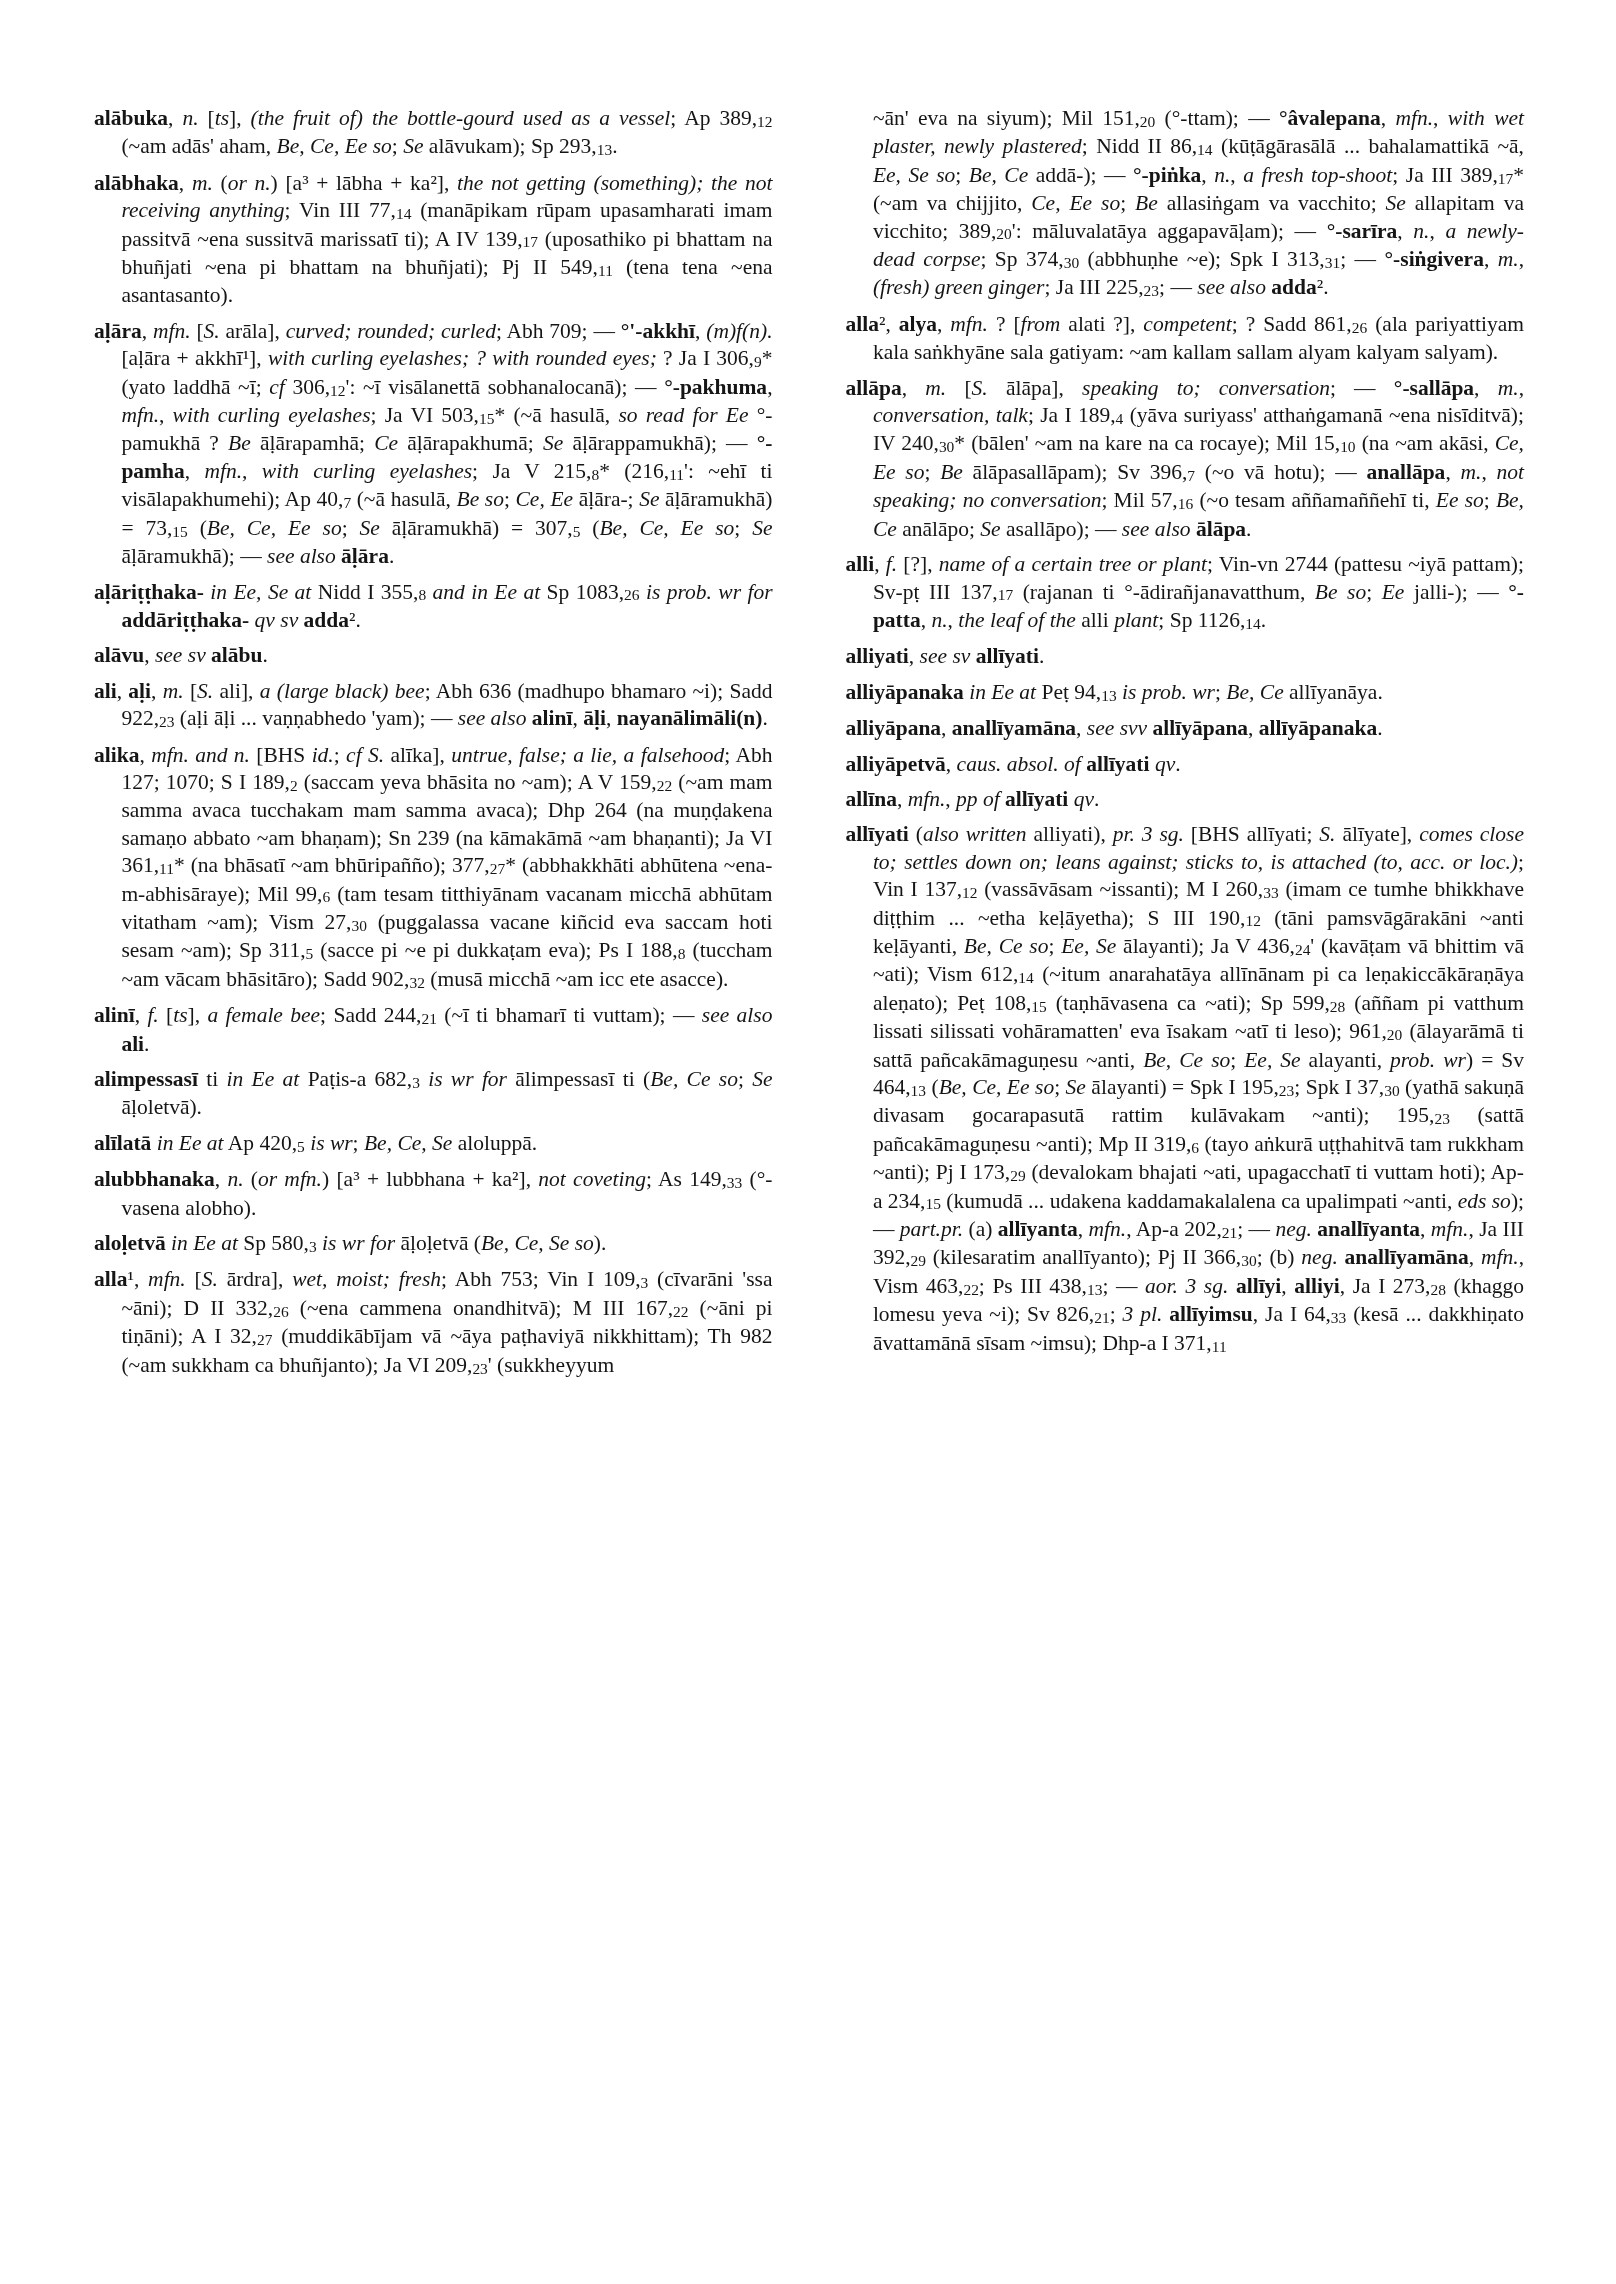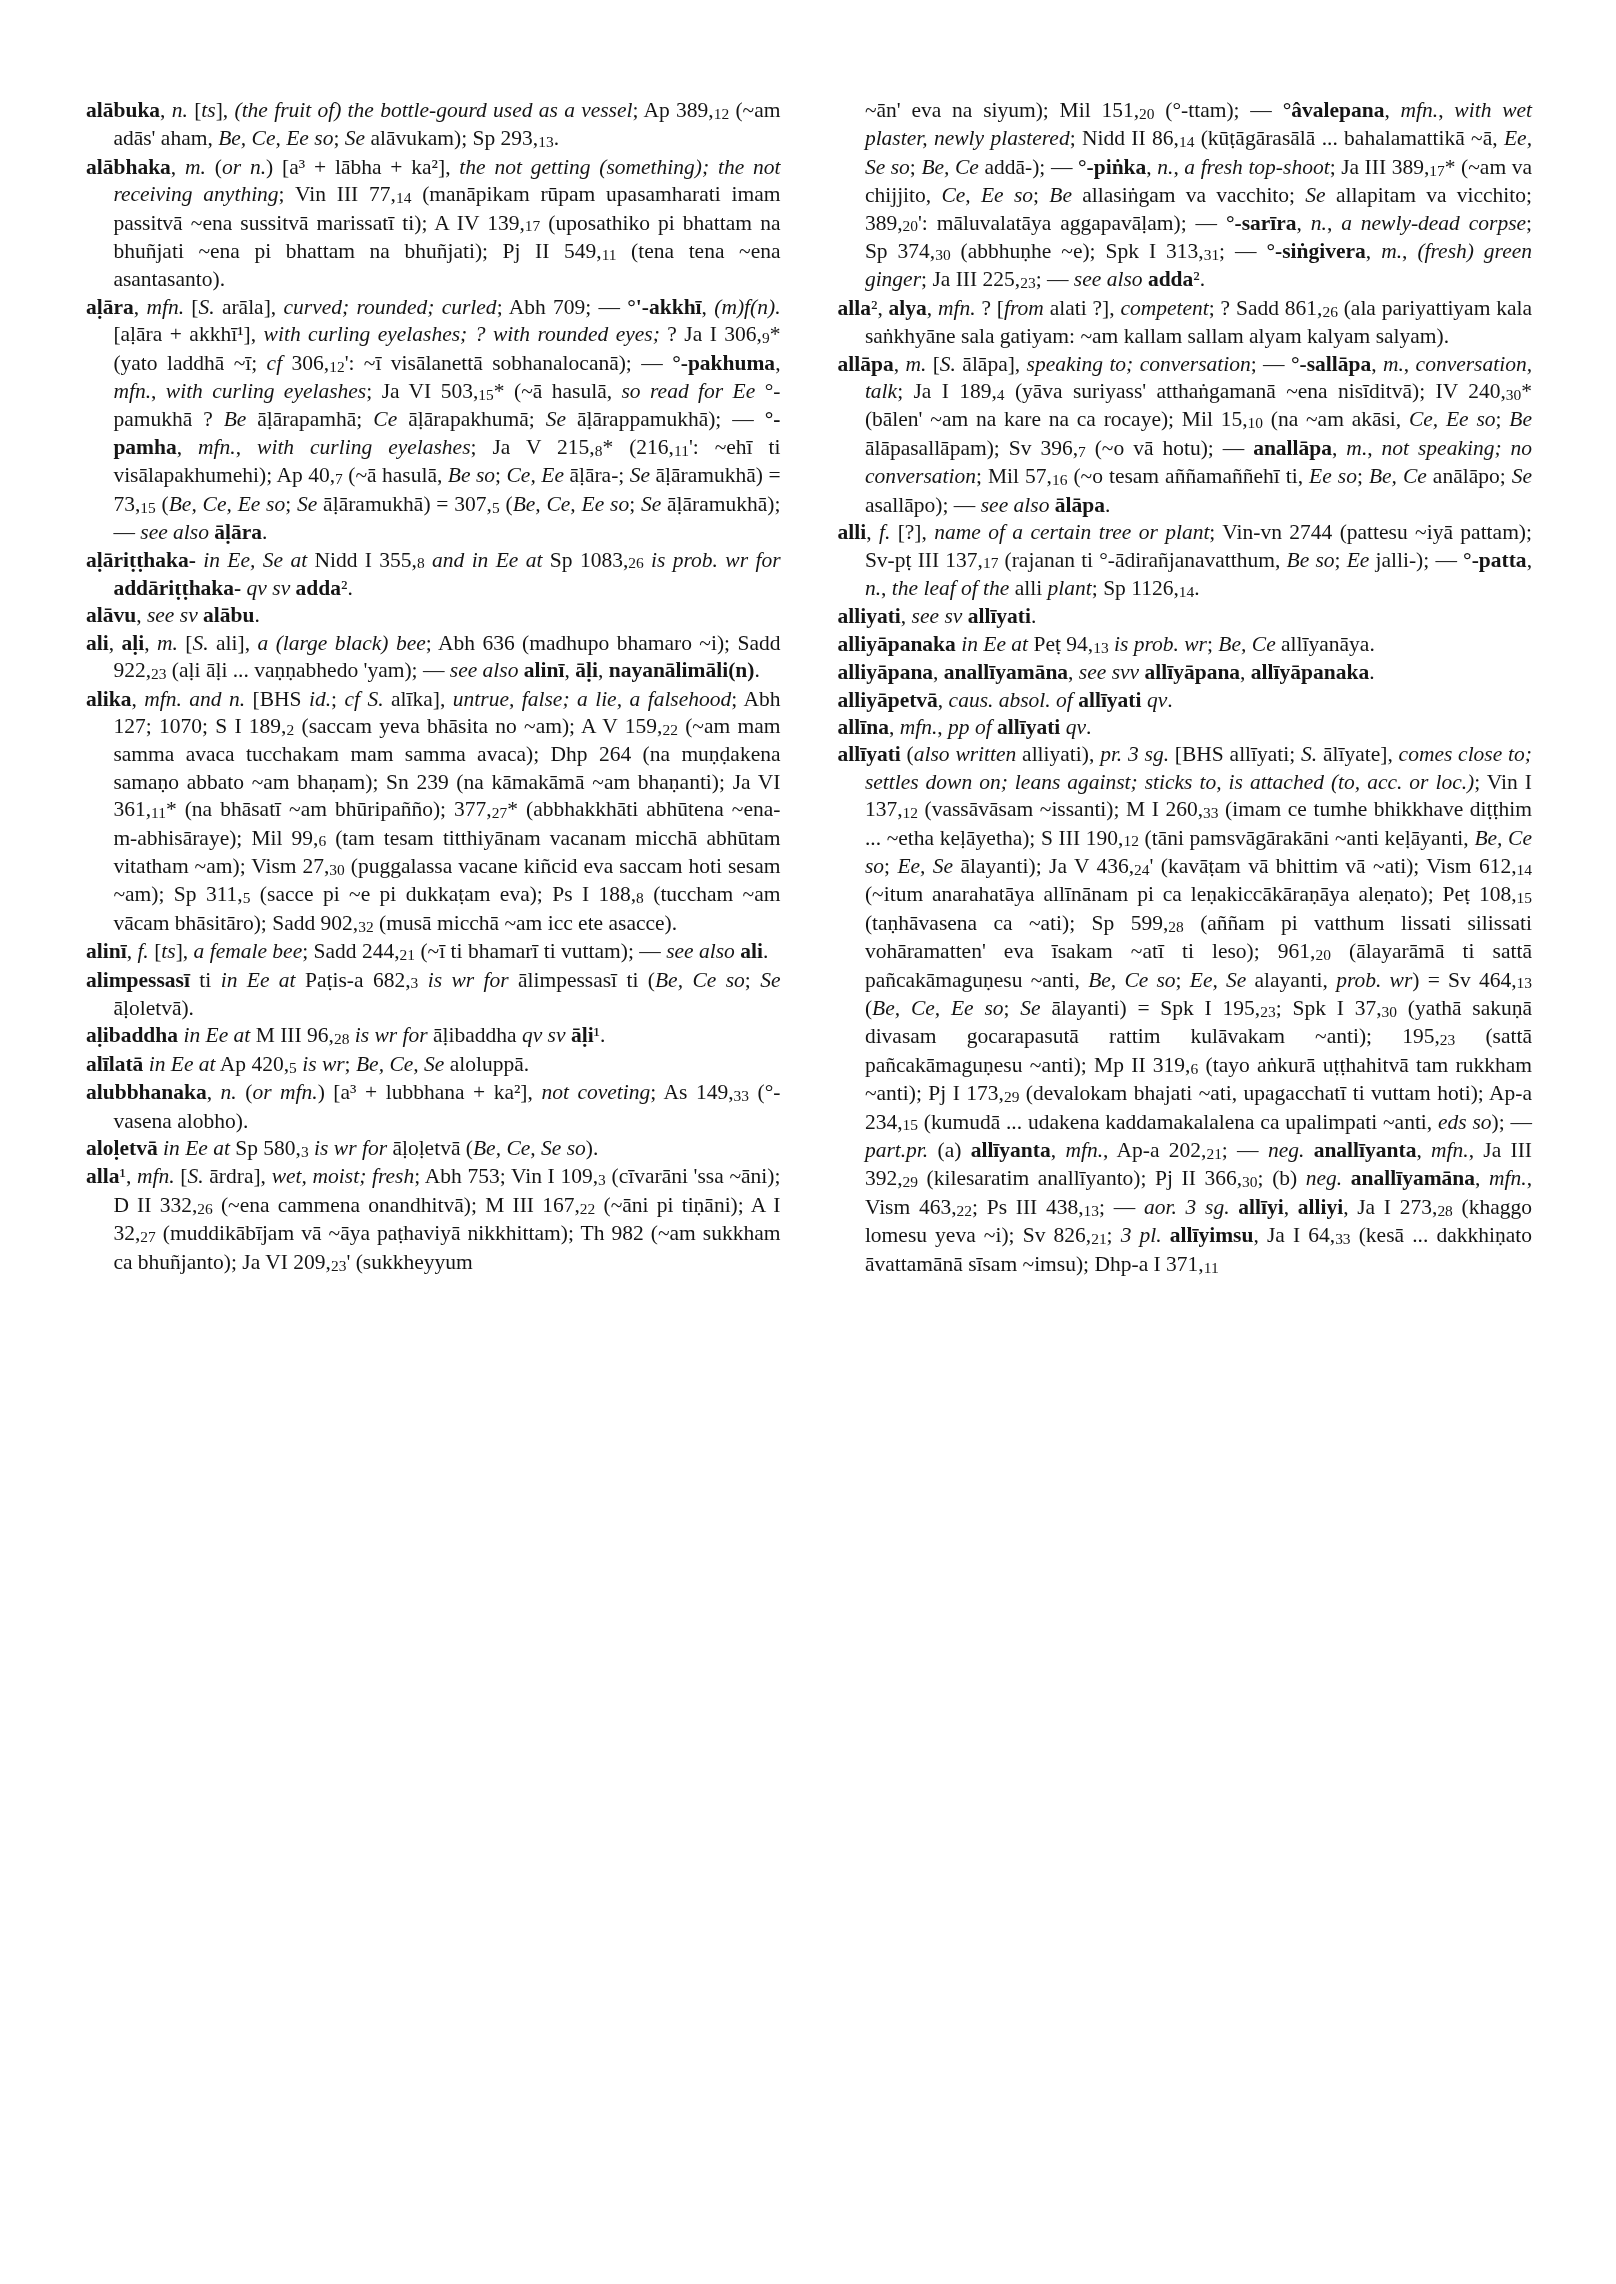--- a/index.html
+++ b/index.html
@@ -26,21 +26,21 @@
     display: flex;
     gap: 57px;
   }
   .column {
     width: 695px;
     font-size: 21.5px;
     line-height: 27.4px;
     text-align: justify;
   }
   p.entry {
-    margin: 0;
+    margin: 8px;
     padding-left: 27.4px;
     text-indent: -27.4px;
   }
   p.entry.cont {
     text-indent: 0;
   }
   p.entry b { font-weight: bold; }
   p.entry i { font-style: italic; }
   p.entry b.u { }
   .ln {
@@ -66,21 +66,20 @@
     <div class="column">
         <p class="entry"><b>alābuka</b>, <i>n.</i> [<i>ts</i>], <i>(the fruit of) the bottle-gourd used as a vessel</i>; Ap 389,<span class="ln">12</span> (~am adās' aham, <i>Be, Ce, Ee so</i>; <i>Se</i> alāvukam); Sp 293,<span class="ln">13</span>.</p>
         <p class="entry"><b>alābhaka</b>, <i>m.</i> (<i>or n.</i>) [a³ + lābha + ka²], <i>the not getting (something); the not receiving anything</i>; Vin III 77,<span class="ln">14</span> (manāpikam rūpam upasamharati imam passitvā ~ena sussitvā marissatī ti); A IV 139,<span class="ln">17</span> (uposathiko pi bhattam na bhuñjati ~ena pi bhattam na bhuñjati); Pj II 549,<span class="ln">11</span> (tena tena ~ena asantasanto).</p>
         <p class="entry"><b>aḷāra</b>, <i>mfn.</i> [<i>S.</i> arāla], <i>curved; rounded; curled</i>; Abh 709; — <b>°'-akkhī</b>, <i>(m)f(n).</i> [aḷāra + akkhī¹], <i>with curling eyelashes; ? with rounded eyes;</i> ? Ja I 306,<span class="ln">9</span>* (yato laddhā ~ī; <i>cf</i> 306,<span class="ln">12</span>': ~ī visālanettā sobhanalocanā); — <b>°-pakhuma</b>, <i>mfn.</i>, <i>with curling eyelashes</i>; Ja VI 503,<span class="ln">15</span>* (~ā hasulā, <i>so read for Ee</i> °-pamukhā ? <i>Be</i> āḷārapamhā; <i>Ce</i> āḷārapakhumā; <i>Se</i> āḷārappamukhā); — <b>°-pamha</b>, <i>mfn.</i>, <i>with curling eyelashes</i>; Ja V 215,<span class="ln">8</span>* (216,<span class="ln">11</span>': ~ehī ti visālapakhumehi); Ap 40,<span class="ln">7</span> (~ā hasulā, <i>Be so</i>; <i>Ce, Ee</i> āḷāra-; <i>Se</i> āḷāramukhā) = 73,<span class="ln">15</span> (<i>Be, Ce, Ee so</i>; <i>Se</i> āḷāramukhā) = 307,<span class="ln">5</span> (<i>Be, Ce, Ee so</i>; <i>Se</i> āḷāramukhā); — <i>see also</i> <b>āḷāra</b>.</p>
         <p class="entry"><b class="u">aḷāriṭṭhaka-</b> <i>in Ee, Se at</i> Nidd I 355,<span class="ln">8</span> <i>and in Ee at</i> Sp 1083,<span class="ln">26</span> <i>is prob. wr for</i> <b>addāriṭṭhaka-</b> <i>qv sv</i> <b>adda</b>².</p>
         <p class="entry"><b>alāvu</b>, <i>see sv</i> <b>alābu</b>.</p>
         <p class="entry"><b>ali</b>, <b>aḷi</b>, <i>m.</i> [<i>S.</i> ali], <i>a (large black) bee</i>; Abh 636 (madhupo bhamaro ~i); Sadd 922,<span class="ln">23</span> (aḷi āḷi ... vaṇṇabhedo 'yam); — <i>see also</i> <b>alinī</b>, <b>āḷi</b>, <b>nayanālimāli(n)</b>.</p>
         <p class="entry"><b>alika</b>, <i>mfn. and n.</i> [BHS <i>id.</i>; <i>cf S.</i> alīka], <i>untrue, false; a lie, a falsehood</i>; Abh 127; 1070; S I 189,<span class="ln">2</span> (saccam yeva bhāsita no ~am); A V 159,<span class="ln">22</span> (~am mam samma avaca tucchakam mam samma avaca); Dhp 264 (na muṇḍakena samaṇo abbato ~am bhaṇam); Sn 239 (na kāmakāmā ~am bhaṇanti); Ja VI 361,<span class="ln">11</span>* (na bhāsatī ~am bhūripañño); 377,<span class="ln">27</span>* (abbhakkhāti abhūtena ~ena-m-abhisāraye); Mil 99,<span class="ln">6</span> (tam tesam titthiyānam vacanam micchā abhūtam vitatham ~am); Vism 27,<span class="ln">30</span> (puggalassa vacane kiñcid eva saccam hoti sesam ~am); Sp 311,<span class="ln">5</span> (sacce pi ~e pi dukkaṭam eva); Ps I 188,<span class="ln">8</span> (tuccham ~am vācam bhāsitāro); Sadd 902,<span class="ln">32</span> (musā micchā ~am icc ete asacce).</p>
         <p class="entry"><b>alinī</b>, <i>f.</i> [<i>ts</i>], <i>a female bee</i>; Sadd 244,<span class="ln">21</span> (~ī ti bhamarī ti vuttam); — <i>see also</i> <b>ali</b>.</p>
         <p class="entry"><b>alimpessasī</b> ti <i>in Ee at</i> Paṭis-a 682,<span class="ln">3</span> <i>is wr for</i> ālimpessasī ti (<i>Be, Ce so</i>; <i>Se</i> āḷoletvā).</p>
-        <p class="entry"><b>aḷibaddha</b> <i>in Ee at</i> M III 96,<span class="ln">28</span> <i>is wr for</i> āḷibaddha <i>qv sv</i> <b>āḷi</b>¹.</p>
         <p class="entry"><b>alīlatā</b> <i>in Ee at</i> Ap 420,<span class="ln">5</span> <i>is wr</i>; <i>Be, Ce, Se</i> aloluppā.</p>
         <p class="entry"><b>alubbhanaka</b>, <i>n.</i> (<i>or mfn.</i>) [a³ + lubbhana + ka²], <i>not coveting</i>; As 149,<span class="ln">33</span> (°-vasena alobho).</p>
         <p class="entry"><b>aloḷetvā</b> <i>in Ee at</i> Sp 580,<span class="ln">3</span> <i>is wr for</i> āḷoḷetvā (<i>Be, Ce, Se so</i>).</p>
         <p class="entry"><b>alla</b>¹, <i>mfn.</i> [<i>S.</i> ārdra], <i>wet, moist; fresh</i>; Abh 753; Vin I 109,<span class="ln">3</span> (cīvarāni 'ssa ~āni); D II 332,<span class="ln">26</span> (~ena cammena onandhitvā); M III 167,<span class="ln">22</span> (~āni pi tiṇāni); A I 32,<span class="ln">27</span> (muddikābījam vā ~āya paṭhaviyā nikkhittam); Th 982 (~am sukkham ca bhuñjanto); Ja VI 209,<span class="ln">23</span>' (sukkheyyum</p>
       </div>
     <div class="column">
         <p class="entry cont">~ān' eva na siyum); Mil 151,<span class="ln">20</span> (°-ttam); — <b>°âvalepana</b>, <i>mfn.</i>, <i>with wet plaster, newly plastered</i>; Nidd II 86,<span class="ln">14</span> (kūṭāgārasālā ... bahalamattikā ~ā, <i>Ee, Se so</i>; <i>Be, Ce</i> addā-); — <b>°-piṅka</b>, <i>n.</i>, <i>a fresh top-shoot</i>; Ja III 389,<span class="ln">17</span>* (~am va chijjito, <i>Ce, Ee so</i>; <i>Be</i> allasiṅgam va vacchito; <i>Se</i> allapitam va vicchito; 389,<span class="ln">20</span>': māluvalatāya aggapavāḷam); — <b>°-sarīra</b>, <i>n.</i>, <i>a newly-dead corpse</i>; Sp 374,<span class="ln">30</span> (abbhuṇhe ~e); Spk I 313,<span class="ln">31</span>; — <b>°-siṅgivera</b>, <i>m.</i>, <i>(fresh) green ginger</i>; Ja III 225,<span class="ln">23</span>; — <i>see also</i> <b>adda</b>².</p>
         <p class="entry"><b>alla</b>², <b>alya</b>, <i>mfn.</i> ? [<i>from</i> alati ?], <i>competent</i>; ? Sadd 861,<span class="ln">26</span> (ala pariyattiyam kala saṅkhyāne sala gatiyam: ~am kallam sallam alyam kalyam salyam).</p>
         <p class="entry"><b>allāpa</b>, <i>m.</i> [<i>S.</i> ālāpa], <i>speaking to; conversation</i>; — <b>°-sallāpa</b>, <i>m.</i>, <i>conversation, talk</i>; Ja I 189,<span class="ln">4</span> (yāva suriyass' atthaṅgamanā ~ena nisīditvā); IV 240,<span class="ln">30</span>* (bālen' ~am na kare na ca rocaye); Mil 15,<span class="ln">10</span> (na ~am akāsi, <i>Ce, Ee so</i>; <i>Be</i> ālāpasallāpam); Sv 396,<span class="ln">7</span> (~o vā hotu); — <b>anallāpa</b>, <i>m.</i>, <i>not speaking; no conversation</i>; Mil 57,<span class="ln">16</span> (~o tesam aññamaññehī ti, <i>Ee so</i>; <i>Be, Ce</i> anālāpo; <i>Se</i> asallāpo); — <i>see also</i> <b>ālāpa</b>.</p>
         <p class="entry"><b>alli</b>, <i>f.</i> [?], <i>name of a certain tree or plant</i>; Vin-vn 2744 (pattesu ~iyā pattam); Sv-pṭ III 137,<span class="ln">17</span> (rajanan ti °-ādirañjanavatthum, <i>Be so</i>; <i>Ee</i> jalli-); — <b>°-patta</b>, <i>n.</i>, <i>the leaf of the</i> alli <i>plant</i>; Sp 1126,<span class="ln">14</span>.</p>

